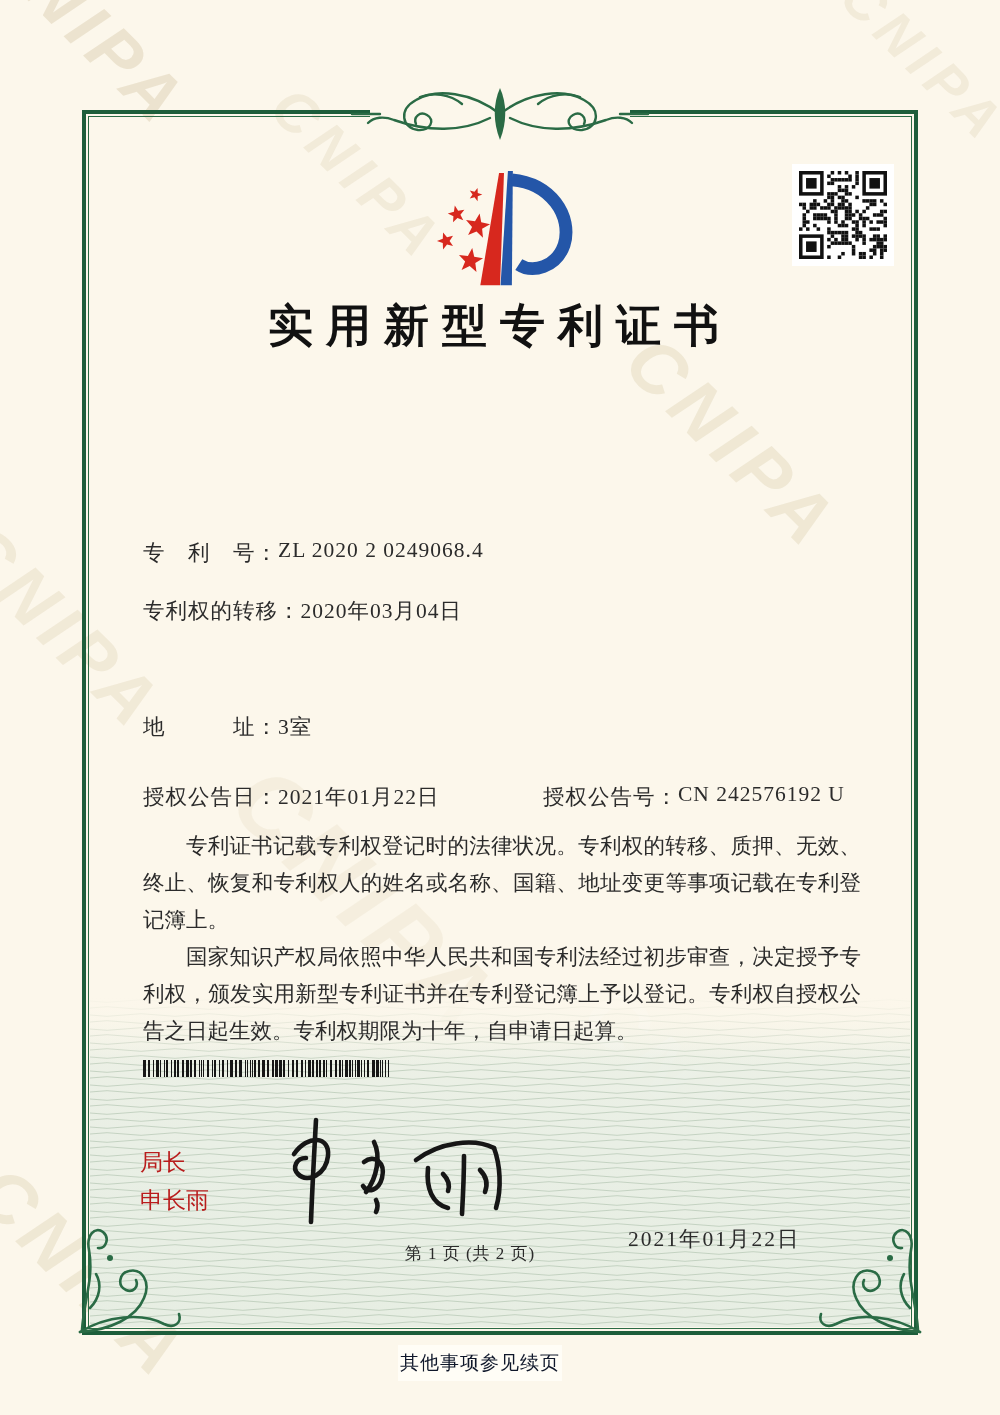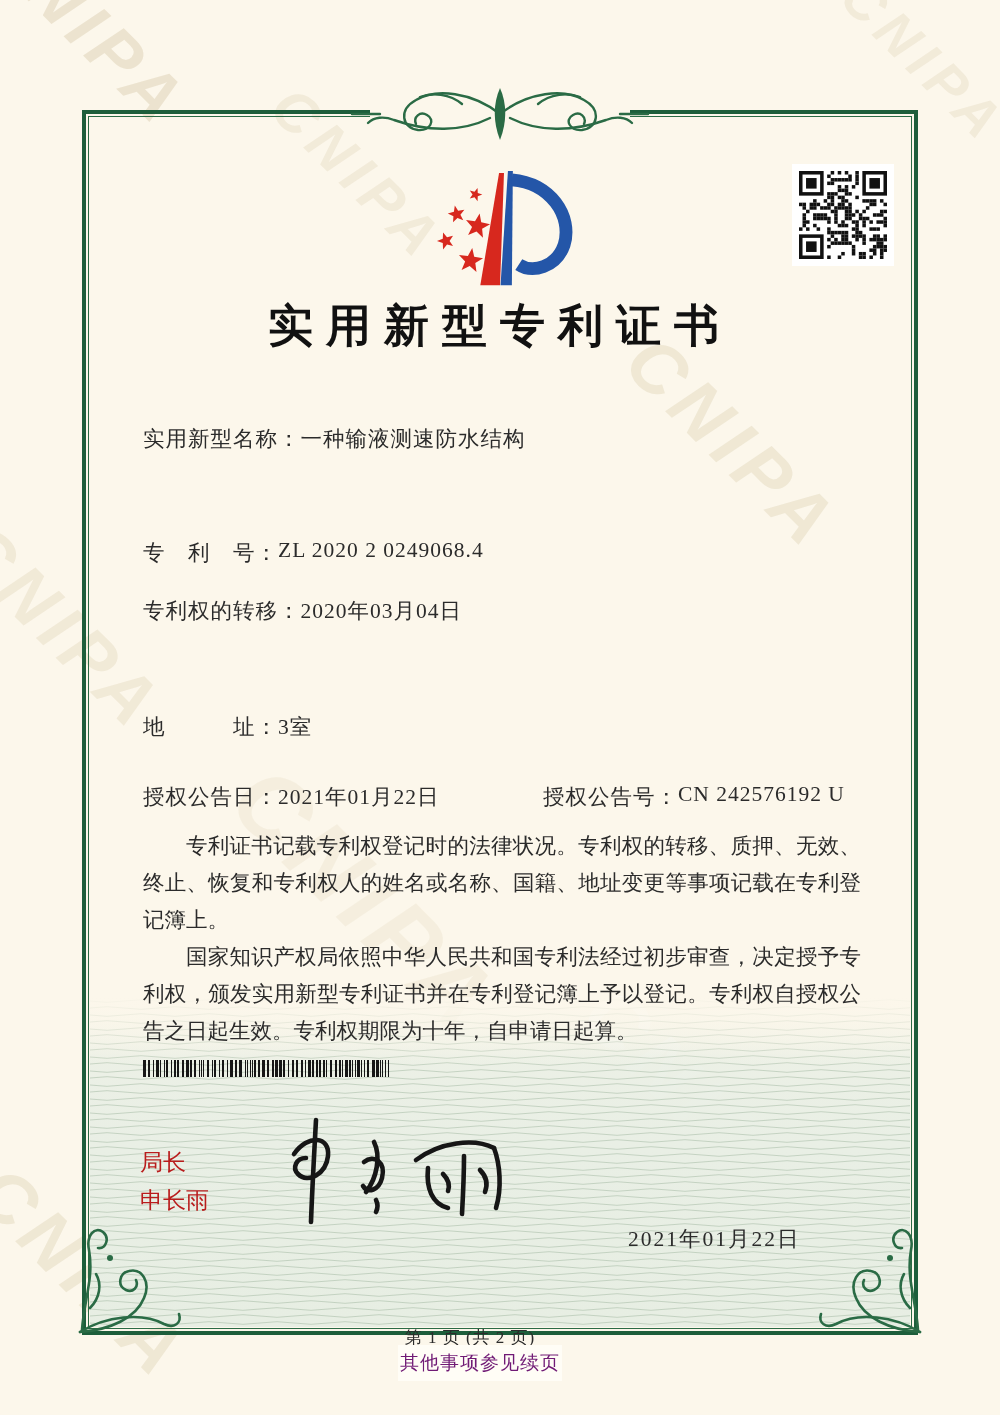--- a/index.html
+++ b/index.html
@@ -31,23 +31,23 @@
   .grant-no{position:absolute;left:400px;top:0;display:flex;white-space:pre;}
   
   .paras{position:absolute;left:143px;top:828px;width:718px;font-size:21.5px;line-height:37px;text-align:justify;}
   .paras p{margin:0;text-indent:2em;}
   
   .barcode{position:absolute;left:143px;top:1060px;width:252px;height:17px;}
   .signer{position:absolute;left:140px;top:1143px;font-family:"Liberation Sans",sans-serif;
           font-size:23px;color:#b91c1c;line-height:38px;}
   .signature{position:absolute;left:278px;top:1112px;width:250px;height:118px;}
   .issue-date{position:absolute;left:628px;top:1224px;font-size:21.5px;letter-spacing:2px;}
-  .page-info{position:absolute;left:350px;top:1326px;width:240px;text-align:center;font-size:17px;letter-spacing:1px;}
+  .page-info{position:absolute;left:350px;top:1242px;width:240px;text-align:center;font-size:17px;letter-spacing:1px;}
   .footer-note{position:absolute;left:398px;top:1345px;width:164px;height:36px;background:#fffdf6;
-               display:flex;align-items:center;justify-content:center;font-size:19px;letter-spacing:1px;color:#701a75;}
+               display:flex;align-items:center;justify-content:center;font-size:19px;letter-spacing:1px;color:#0f172a;}
   .orn-top{position:absolute;left:350px;top:82px;width:300px;height:64px;}
   .orn-top-mask{position:absolute;left:370px;top:106px;width:260px;height:12px;background:#fcf7eb;}
   .flourish{position:absolute;width:110px;height:160px;}
   .fl-bl{left:74px;top:1180px;}
   .fl-br{left:816px;top:1180px;transform:scaleX(-1);}
 </style>
 </head>
 <body>
 
 <div class="page">
@@ -367,24 +367,20 @@
         <rect x="76" y="4" width="20" height="20" fill="#fff"></rect>
         <rect x="80" y="8" width="12" height="12" fill="#111"></rect>
         <rect x="0" y="72" width="28" height="28" fill="#111"></rect>
         <rect x="4" y="76" width="20" height="20" fill="#fff"></rect>
         <rect x="8" y="80" width="12" height="12" fill="#111"></rect>
       </svg>
   </div>
 
   <div class="title">实用新型专利证书</div>
 
-  <div class="row" style="top:424px">
-    <span class="lab">实用新型名称：</span>
-    <span class="val">一种输液测速防水结构</span>
-  </div>
   <div class="row" style="top:538px">
     <span class="lab">专　利　号：</span>
     <span class="val">ZL 2020 2 0249068.4</span>
   </div>
   <div class="row" style="top:596px">
     <span class="lab">专利权的转移：</span>
     <span class="val">2020年03月04日</span>
   </div>
   <div class="row" style="top:712px">
     <span class="lab">地　　　址：</span>

